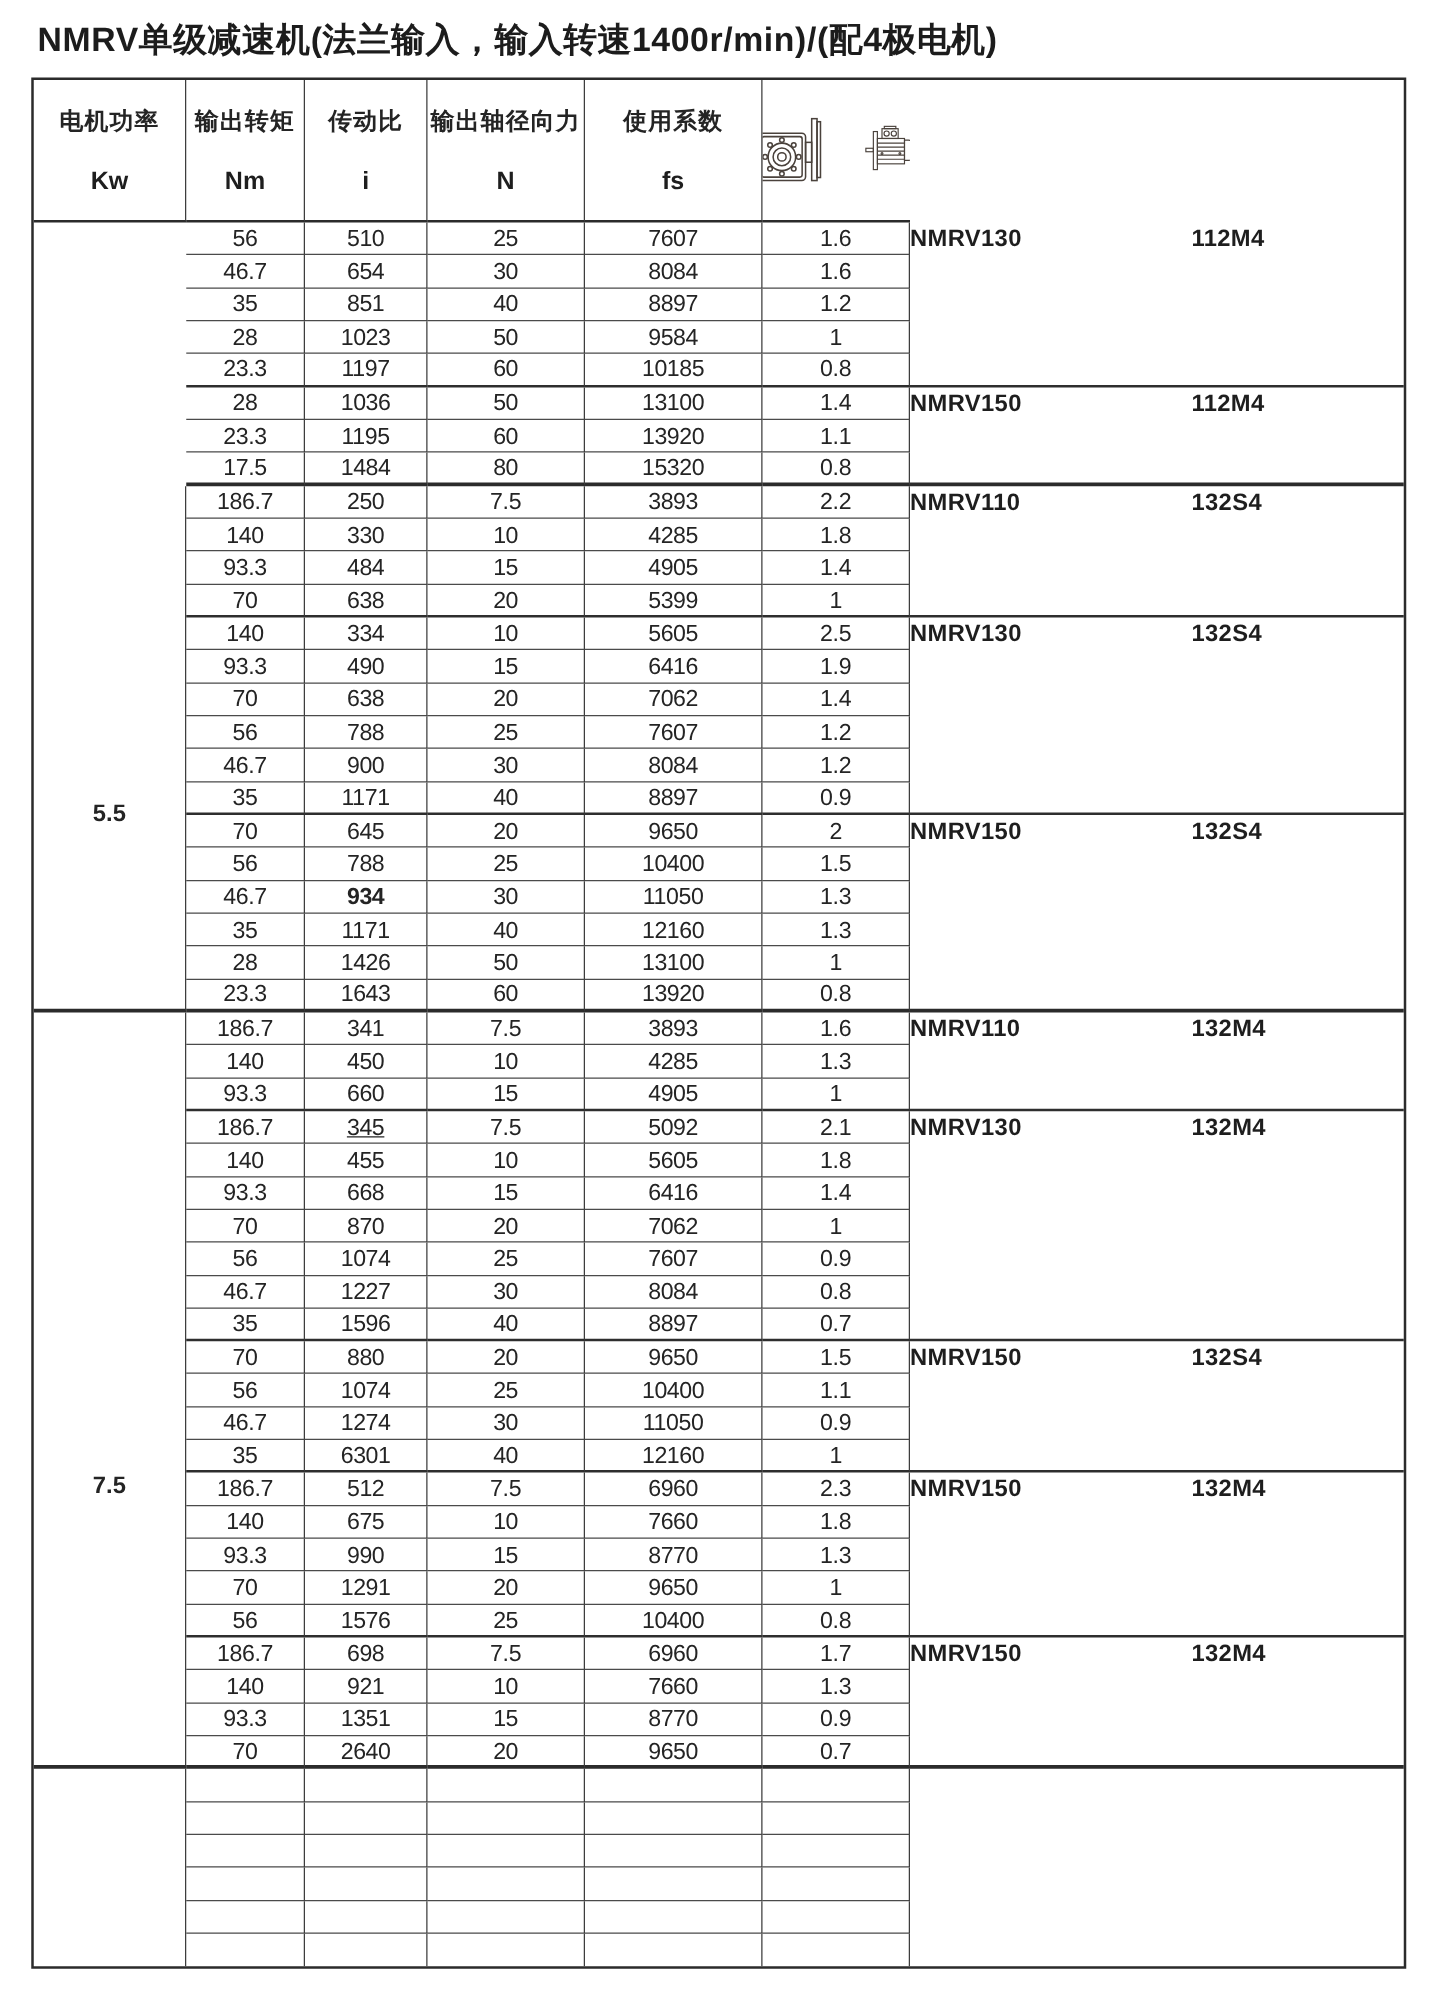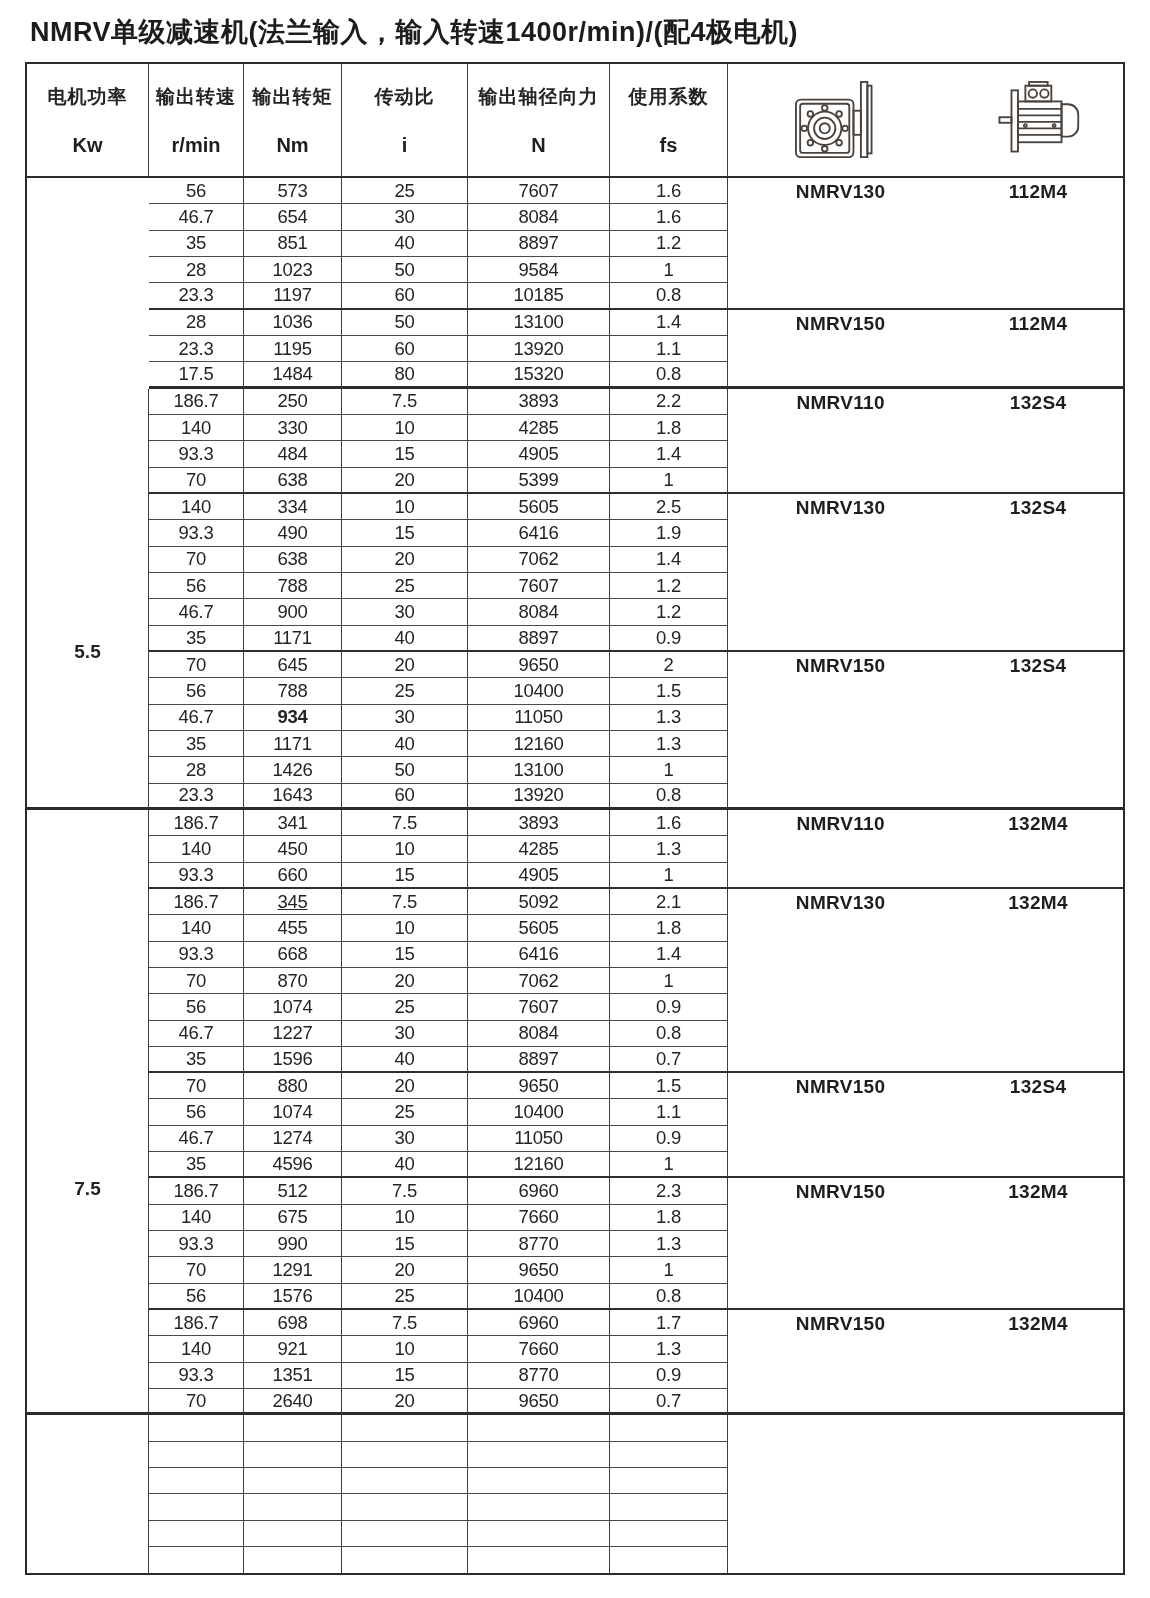--- a/index.html
+++ b/index.html
@@ -42,43 +42,39 @@
   
   .data-cell{font-size:18.5px;letter-spacing:-0.3px;color:#242424;}
   .power-cell{font-weight:bold;font-size:19px;}
   .power-label{position:relative;top:13%;}
   .model-cell{
     border-right:none;align-items:flex-start;justify-content:flex-start;
     padding-top:1px;
   }
   .model-wrap{display:flex;width:100%;}
   .model-name,.motor-name{
-    display:block;text-align:center;font-weight:bold;font-size:19px;
+    display:block;font-weight:bold;font-size:19px;
     line-height:25px;color:#1e1e1e;letter-spacing:0.3px;
   }
   .model-name{width:57%;}
   .motor-name{width:43%;}
   .b-group{border-bottom:2.3px solid #2e2e2e;}
   .b-section{border-bottom:3px solid #2b2b2b;}
   .no-bottom{border-bottom:none;}
   svg{display:block;}
 </style>
 </head>
 <body>
 
 <div class="title">NMRV单级减速机(法兰输入，输入转速1400r/min)/(配4极电机)</div>
 
 <div id="table-grid">
   <div class="cell h-cell">
     <span class="h-zh">电机功率</span>
     <span class="h-en">Kw</span>
-  </div>
-  <div class="cell h-cell">
-    <span class="h-zh">输出转速</span>
-    <span class="h-en">r/min</span>
   </div>
   <div class="cell h-cell">
     <span class="h-zh">输出转矩</span>
     <span class="h-en">Nm</span>
   </div>
   <div class="cell h-cell">
     <span class="h-zh">传动比</span>
     <span class="h-en">i</span>
   </div>
   <div class="cell h-cell">
@@ -130,21 +126,21 @@
       </svg>
     </span>
   </div>
     <div class="cell model-cell b-group" style="grid-area: 2 / 7 / span 5;">
       <div class="model-wrap">
         <span class="model-name">NMRV130</span>
         <span class="motor-name">112M4</span>
       </div>
     </div>
     <div class="cell data-cell" style="grid-area: 2 / 2;">56</div>
-    <div class="cell data-cell" style="grid-area: 2 / 3;">573</div>
+    <div class="cell data-cell" style="grid-area: 2 / 3;">510</div>
     <div class="cell data-cell" style="grid-area: 2 / 4;">25</div>
     <div class="cell data-cell" style="grid-area: 2 / 5;">7607</div>
     <div class="cell data-cell" style="grid-area: 2 / 6;">1.6</div>
     <div class="cell data-cell" style="grid-area: 3 / 2;">46.7</div>
     <div class="cell data-cell" style="grid-area: 3 / 3;">654</div>
     <div class="cell data-cell" style="grid-area: 3 / 4;">30</div>
     <div class="cell data-cell" style="grid-area: 3 / 5;">8084</div>
     <div class="cell data-cell" style="grid-area: 3 / 6;">1.6</div>
     <div class="cell data-cell" style="grid-area: 4 / 2;">35</div>
     <div class="cell data-cell" style="grid-area: 4 / 3;">851</div>
@@ -363,21 +359,21 @@
     <div class="cell data-cell" style="grid-area: 37 / 3;">1074</div>
     <div class="cell data-cell" style="grid-area: 37 / 4;">25</div>
     <div class="cell data-cell" style="grid-area: 37 / 5;">10400</div>
     <div class="cell data-cell" style="grid-area: 37 / 6;">1.1</div>
     <div class="cell data-cell" style="grid-area: 38 / 2;">46.7</div>
     <div class="cell data-cell" style="grid-area: 38 / 3;">1274</div>
     <div class="cell data-cell" style="grid-area: 38 / 4;">30</div>
     <div class="cell data-cell" style="grid-area: 38 / 5;">11050</div>
     <div class="cell data-cell" style="grid-area: 38 / 6;">0.9</div>
     <div class="cell data-cell b-group" style="grid-area: 39 / 2;">35</div>
-    <div class="cell data-cell b-group" style="grid-area: 39 / 3;">4596</div>
+    <div class="cell data-cell b-group" style="grid-area: 39 / 3;">6301</div>
     <div class="cell data-cell b-group" style="grid-area: 39 / 4;">40</div>
     <div class="cell data-cell b-group" style="grid-area: 39 / 5;">12160</div>
     <div class="cell data-cell b-group" style="grid-area: 39 / 6;">1</div>
     <div class="cell model-cell b-group" style="grid-area: 40 / 7 / span 5;">
       <div class="model-wrap">
         <span class="model-name">NMRV150</span>
         <span class="motor-name">132M4</span>
       </div>
     </div>
     <div class="cell data-cell" style="grid-area: 40 / 2;">186.7</div>

